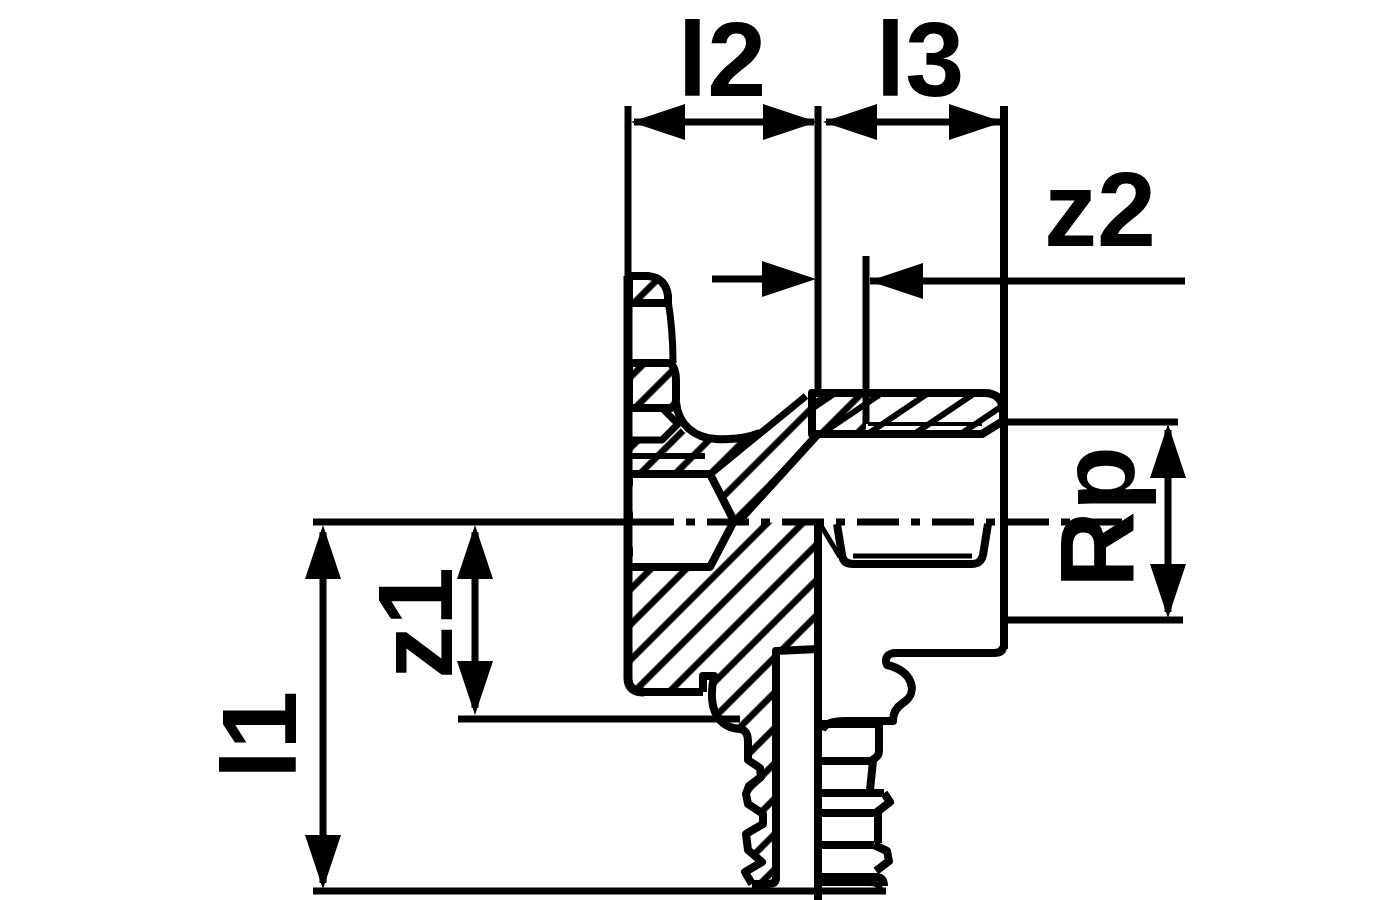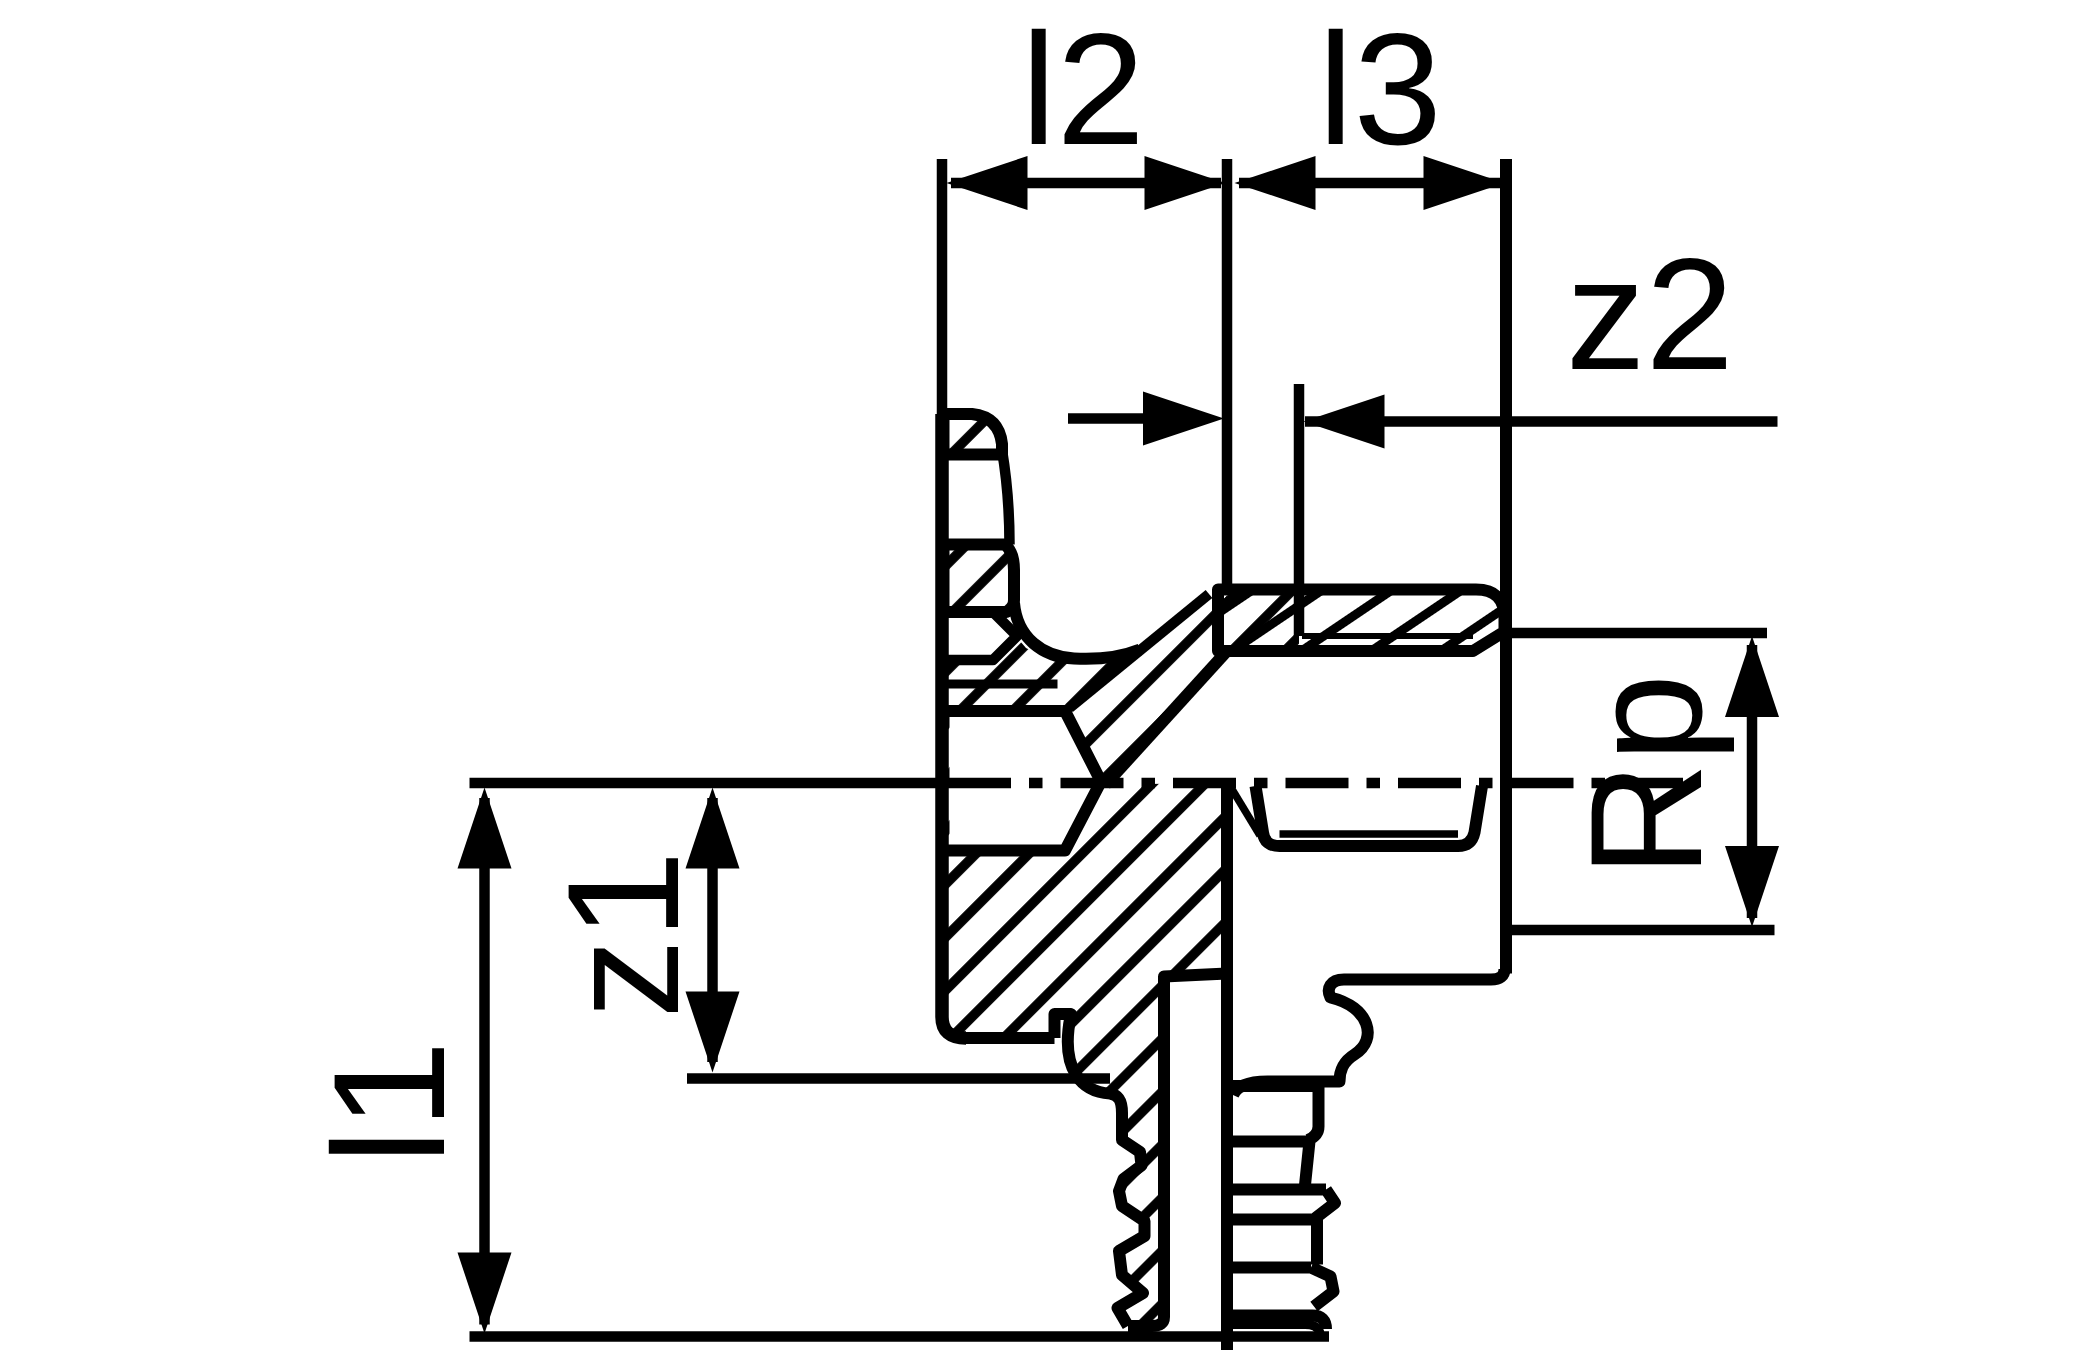--- a/index.html
+++ b/index.html
@@ -1,16 +1,16 @@
 <!DOCTYPE html>
 <html><head>
 <meta charset="utf-8">
 <style>
   html,body{margin:0;padding:0;background:#ffffff;}
-  .stage{width:1400px;height:900px;position:relative;background:#ffffff;overflow:hidden;}
+  .stage{width:1400px;height:900px;position:relative;background:#ffffff;overflow:hidden;font-weight:bold;}
   svg{display:block;}
   .oln{fill:none;stroke:#000;stroke-linecap:butt;stroke-linejoin:round;}
   .dimline{fill:none;stroke:#000;stroke-width:7;}
   .extline{fill:none;stroke:#000;stroke-width:7;}
   .ah{fill:#000;stroke:none;}
   .dimtext{font-family:"Liberation Sans","DejaVu Sans",sans-serif;font-size:106px;fill:#000;}
 </style>
 </head>
 <body>
 

